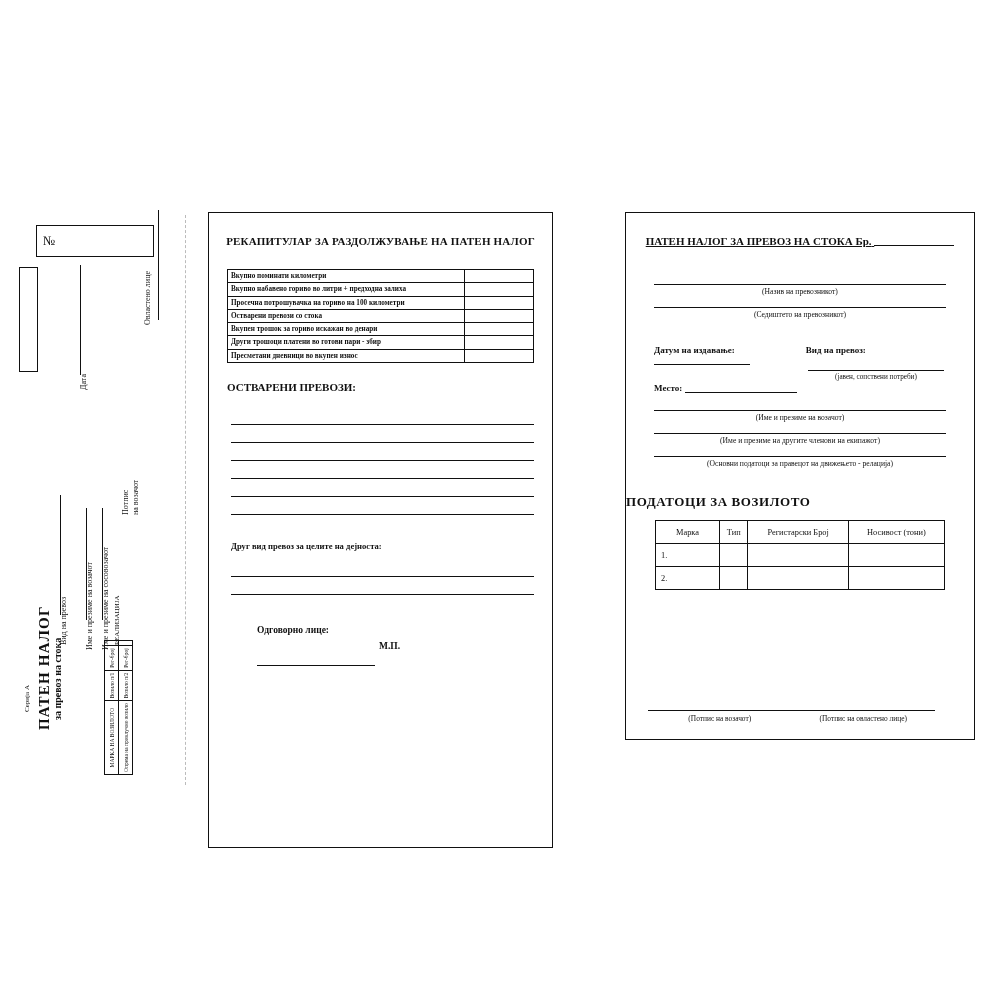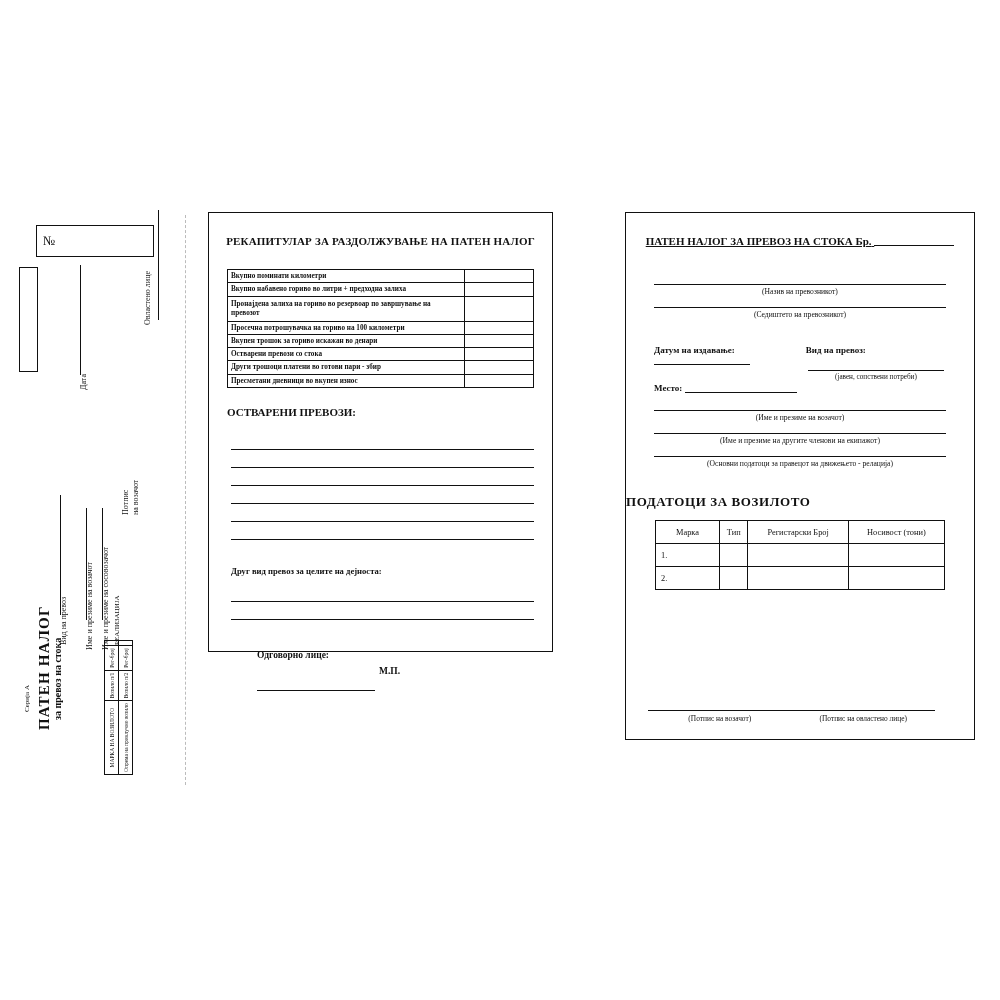--- a/index.html
+++ b/index.html
@@ -109,21 +109,21 @@
     white-space: nowrap;
   }
 
   
   .sheet {
     position: absolute;
     border: 1px solid #111;
     background: #fff;
     box-sizing: border-box;
   }
-  #sheet-left  { left: 208px; top: 212px; width: 345px; height: 440px; }
+  #sheet-left  { left: 208px; top: 212px; width: 345px; height: 636px; }
   #sheet-right { left: 625px; top: 212px; width: 350px; height: 528px; }
 
   .sheet-title {
     text-align: center;
     font-weight: bold;
     font-size: 11px;
     letter-spacing: 0.2px;
     margin: 0;
   }
 
@@ -333,33 +333,29 @@
       <tbody>
           <tr>
         <td>Вкупно поминати километри</td>
         <td class="val"></td>
       </tr>
       <tr>
         <td>Вкупно набавено гориво во литри + предходна залиха</td>
         <td class="val"></td>
       </tr>
       <tr>
-        <td class="tall">Пронајдена залиха на гориво во резервоар по завршување на превозот</td>
-        <td class="val tall"></td>
-      </tr>
-      <tr>
         <td>Просечна потрошувачка на гориво на 100 километри</td>
         <td class="val"></td>
       </tr>
       <tr>
+        <td>Остварени превози со стока</td>
+        <td class="val"></td>
+      </tr>
+      <tr>
         <td>Вкупен трошок за гориво искажан во денари</td>
-        <td class="val"></td>
-      </tr>
-      <tr>
-        <td>Остварени превози со стока</td>
         <td class="val"></td>
       </tr>
       <tr>
         <td>Други трошоци платени во готови пари - збир</td>
         <td class="val"></td>
       </tr>
       <tr>
         <td>Пресметани дневници во вкупен износ</td>
         <td class="val"></td>
       </tr>

